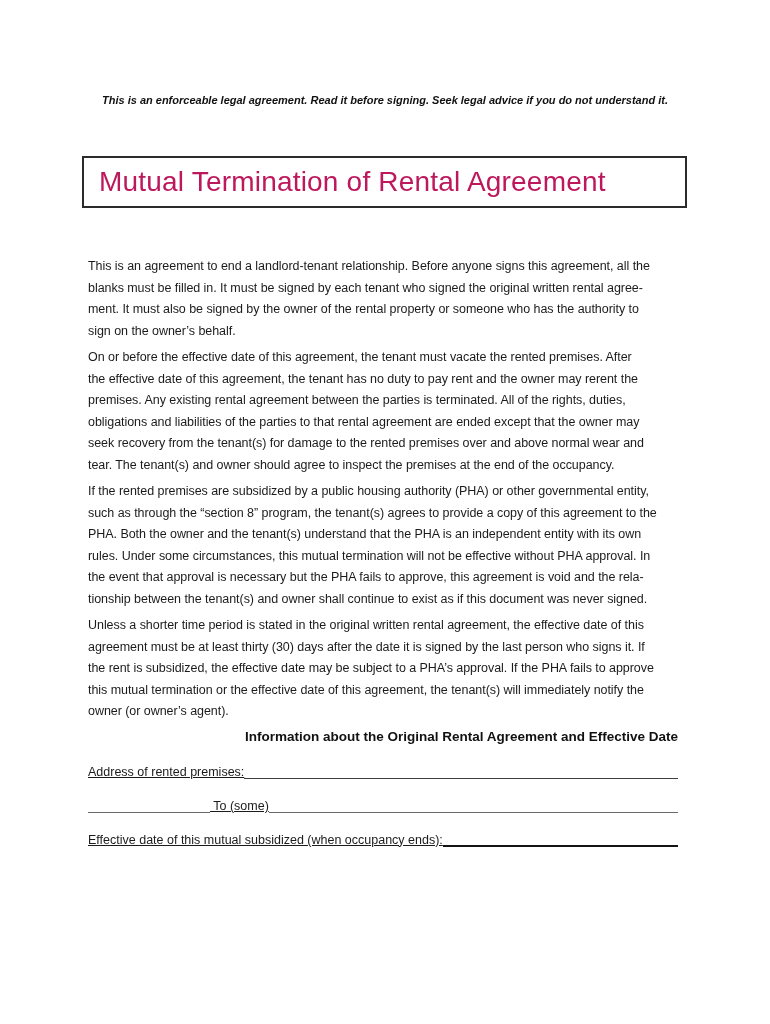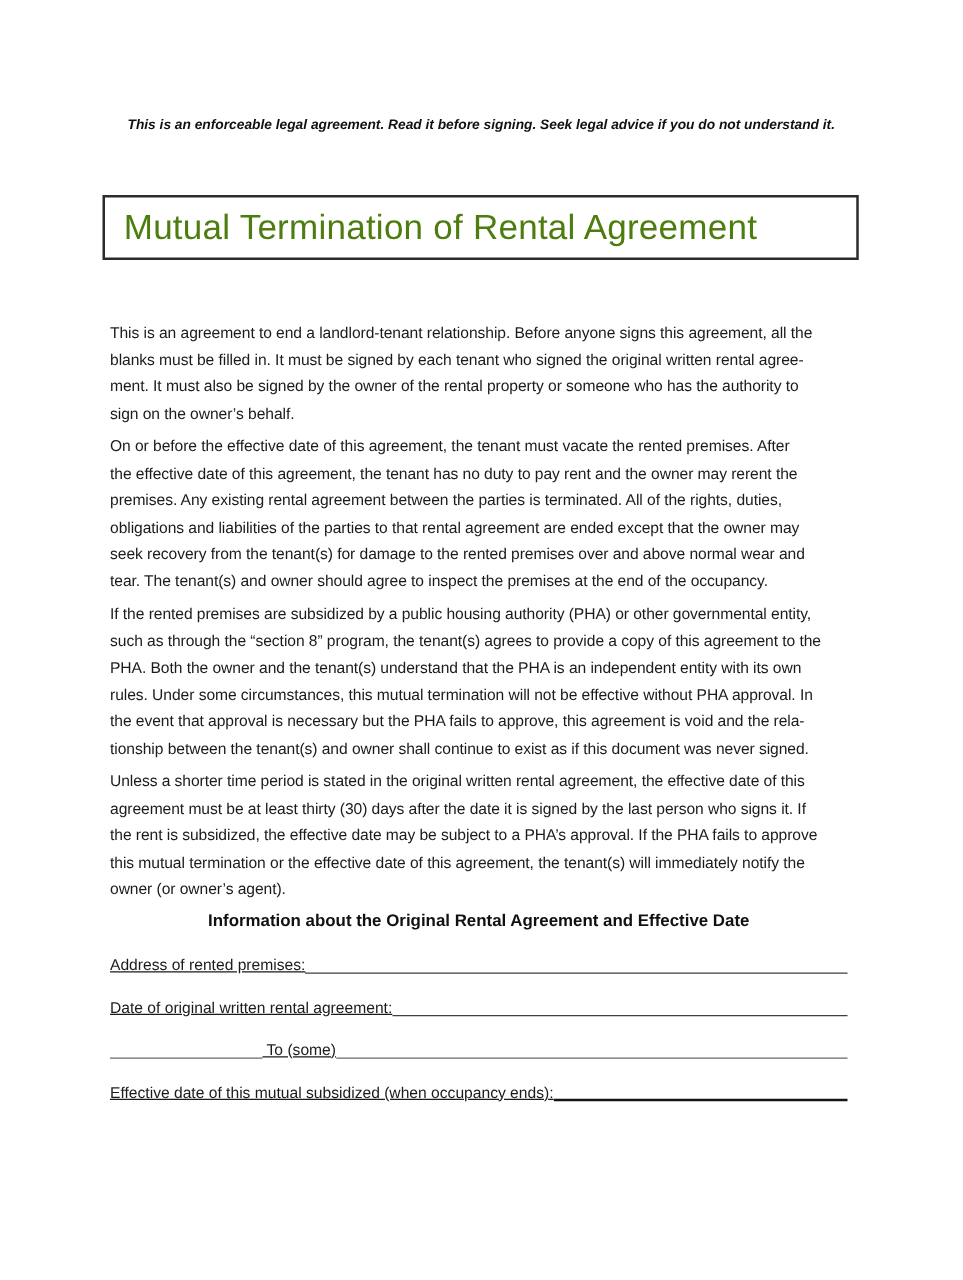--- a/index.html
+++ b/index.html
@@ -33,42 +33,42 @@
     border: 2px solid #2b2b2b;
     display: flex;
     align-items: center;
     padding-left: 15px;
     background: #fff;
   }
   .title-box h1 {
     margin: 0;
     font-size: 28px;
     font-weight: normal;
-    color: #4d7c0f;
+    color: #be185d;
     letter-spacing: 0.2px;
     white-space: nowrap;
   }
   .content {
     position: absolute;
     left: 88px;
     top: 256px;
     width: 590px;
   }
   .content p {
     margin: 0 0 5px 0;
     font-size: 12.5px;
     line-height: 21.5px;
     white-space: pre-line;
     letter-spacing: -0.05px;
   }
   .section-heading {
     margin: 4px 0 0 0;
     font-size: 13.5px;
     font-weight: bold;
-    text-align: center;
+    text-align: right;
     line-height: 18px;
     color: #111;
   }
   .fields { margin-top: 16px; }
   .field {
     display: flex;
     align-items: stretch;
     height: 20px;
     margin-bottom: 14px;
     font-size: 12.5px;
@@ -124,24 +124,20 @@
 
     <h2 class="section-heading">Information about the Original Rental Agreement and Effective Date</h2>
 
     <div class="fields">
 
       <div class="field">
         <span class="label">Address of rented premises:</span>
         <span class="blank grow"></span>
       </div>
 
-      <div class="field">
-        <span class="label">Date of original written rental agreement:</span>
-        <span class="blank grow"></span>
-      </div>
 
       <div class="field field-term">
         <span class="blank fixed"></span>
         <span class="label"> To (some)</span>
         <span class="blank grow"></span>
       </div>
 
       <div class="field field-effective">
         <span class="label">Effective date of this mutual subsidized (when occupancy ends):</span>
         <span class="blank grow"></span>

